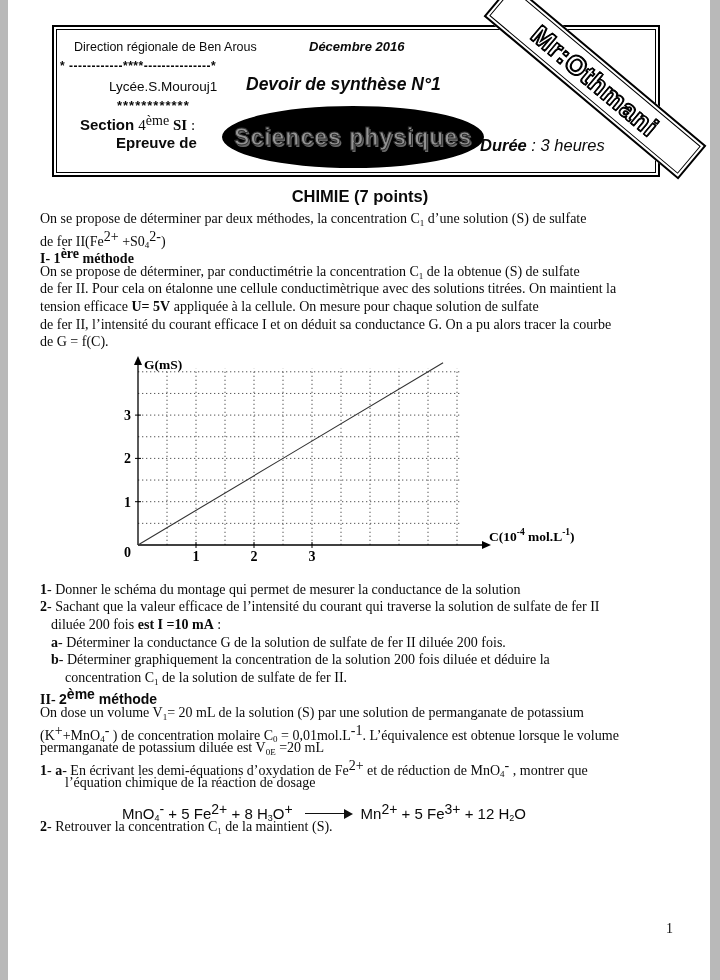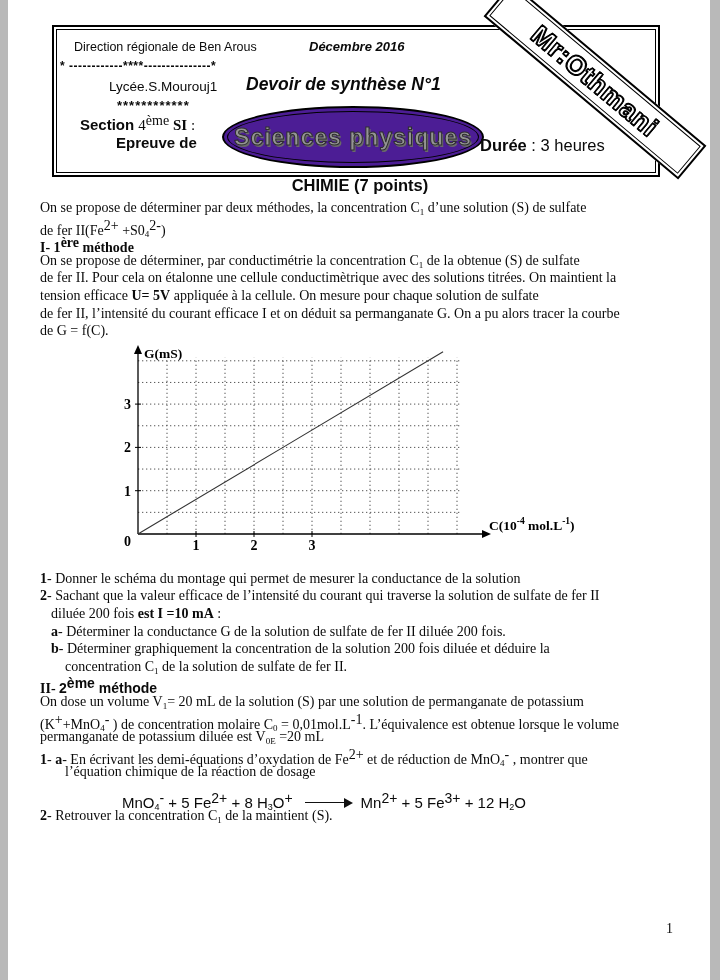--- a/index.html
+++ b/index.html
@@ -19,46 +19,46 @@
   .h-direction{left:20px;top:13px;font:12.5px "Liberation Sans",sans-serif;}
   .h-date{left:255px;top:12px;font:italic bold 13px "Liberation Sans",sans-serif;}
   .h-sep{left:6px;top:32px;font:bold 12px "Liberation Sans",sans-serif;letter-spacing:.5px;}
   .h-lycee{left:55px;top:52px;font:13.5px "Liberation Sans",sans-serif;}
   .h-devoir{left:192px;top:47px;font:italic bold 17.5px "Liberation Sans",sans-serif;}
   .h-stars{left:63px;top:71px;font:bold 13px "Liberation Sans",sans-serif;letter-spacing:1px;}
   .h-section{left:26px;top:86px;font-size:15px;}
   .h-epreuve{left:38px;top:107px;font:bold 15px "Liberation Sans",sans-serif;margin-left:24px;}
   .h-duree{left:426px;top:109px;font-size:16.5px;}
   .h-ellipse{position:absolute;left:168px;top:79px;width:258px;height:58px;border:2px solid #000;border-radius:50%;
-    display:flex;align-items:center;justify-content:center;background:#4c1d95;}
+    display:flex;align-items:center;justify-content:center;background:#000000;}
   .h-ellipse::before{content:"";position:absolute;inset:3px;border:1.5px solid #000;border-radius:50%;}
   .subject-text{
     font:bold 23px "Liberation Sans",sans-serif;color:#949494;letter-spacing:1px;white-space:nowrap;
     -webkit-text-stroke:1px #2e2e2e;text-shadow:1.5px 1.5px 0 #6a6a6a;
   }
 
   
   .stamp{position:absolute;left:468px;top:59px;width:250px;height:40px;background:#fff;border:2.5px solid #000;
     transform:rotate(40deg);transform-origin:center;z-index:6;display:flex;align-items:center;justify-content:center;}
   .stamp::before{content:"";position:absolute;inset:2px;border:1.5px solid #000;}
   .stamp-text{
     font:bold 26px "Liberation Sans",sans-serif;letter-spacing:1px;color:#fff;
     -webkit-text-stroke:1.4px #000;
     text-shadow:1px 1px 0 #000,-1px -1px 0 #000,1px -1px 0 #000,-1px 1px 0 #000;
   }
 
   
-  .content{position:absolute;left:40px;top:175px;width:640px;font-size:14px;line-height:17.6px;}
+  .content{position:absolute;left:40px;top:186px;width:640px;font-size:14px;line-height:17.6px;}
   .title{text-align:center;font:bold 16.5px "Liberation Sans",sans-serif;line-height:20px;margin-bottom:4px;}
   .ln{white-space:nowrap;height:17.6px;}
   .ind1{padding-left:11px;}
   .ind2{padding-left:25px;}
   .eq{height:26px;line-height:34px;padding-left:82px;font-size:15px;}
   .b{font-weight:bold;}
-  .i{}
+  .i{font-style:italic;}
   .sans{font-family:"Liberation Sans",sans-serif;}
   .sup{font-size:14px;vertical-align:4.5px;}
   .sub{font-size:9px;vertical-align:-2.5px;}
   .rxn-arrow{display:inline-block;width:46px;height:1.6px;background:#111;margin:0 10px 4px 12px;position:relative;}
   .rxn-arrow::after{content:"";position:absolute;right:-2px;top:-4.2px;
     border-left:9px solid #111;border-top:5px solid transparent;border-bottom:5px solid transparent;}
 
   .chart-wrap{margin:2px 0 14px 58px;height:214px;}
   .tick{font:bold 14px "Liberation Serif",serif;}
   .axlbl{font:bold 13.5px "Liberation Serif",serif;}
@@ -92,21 +92,21 @@
 
 <div class="content">
   <div class="title">CHIMIE (7 points)</div>
   <div>
       <div class="ln"><span class="">On se propose de déterminer par deux méthodes, la concentration C</span><span class="sub">1</span><span class=""> d’une solution (S) de  sulfate</span></div>
       <div class="ln"><span class="">de fer II(Fe</span><span class="sup">2+</span><span class=""> +S0</span><span class="sub">4</span><span class="sup">2-</span><span class="">)</span></div>
       <div class="ln"><span class="b">I- 1</span><span class="b sup">ère</span><span class="b"> méthode</span></div>
       <div class="ln"><span class="">On se propose de déterminer, par conductimétrie la concentration C</span><span class="sub">1</span><span class=""> de la obtenue (S) de sulfate</span></div>
       <div class="ln"><span class="">de fer II. Pour cela on étalonne une cellule conductimètrique avec des solutions titrées. On maintient la</span></div>
       <div class="ln"><span class="">tension efficace  </span><span class="b">U= 5V</span><span class=""> appliquée à la cellule. On mesure pour chaque solution  de sulfate</span></div>
-      <div class="ln"><span class="">de fer II, l’intensité  du courant efficace I et on déduit sa permanganate G. On a pu alors tracer la courbe</span></div>
+      <div class="ln"><span class="">de fer II, l’intensité  du courant efficace I et on déduit sa conductance G. On a pu alors tracer la courbe</span></div>
       <div class="ln"><span class="">de G = f(C).</span></div>
     </div>
   <div class="chart-wrap" id="chart-host"><svg width="512" height="214">
         <line x1="69" y1="192" x2="69" y2="15.800000000000011" stroke="#555" stroke-width="1" stroke-dasharray="1.3 2.7"></line>
         <line x1="98" y1="192" x2="98" y2="15.800000000000011" stroke="#555" stroke-width="1" stroke-dasharray="1.3 2.7"></line>
         <line x1="127" y1="192" x2="127" y2="15.800000000000011" stroke="#555" stroke-width="1" stroke-dasharray="1.3 2.7"></line>
         <line x1="156" y1="192" x2="156" y2="15.800000000000011" stroke="#555" stroke-width="1" stroke-dasharray="1.3 2.7"></line>
         <line x1="185" y1="192" x2="185" y2="15.800000000000011" stroke="#555" stroke-width="1" stroke-dasharray="1.3 2.7"></line>
         <line x1="214" y1="192" x2="214" y2="15.800000000000011" stroke="#555" stroke-width="1" stroke-dasharray="1.3 2.7"></line>
         <line x1="243" y1="192" x2="243" y2="15.800000000000011" stroke="#555" stroke-width="1" stroke-dasharray="1.3 2.7"></line>

